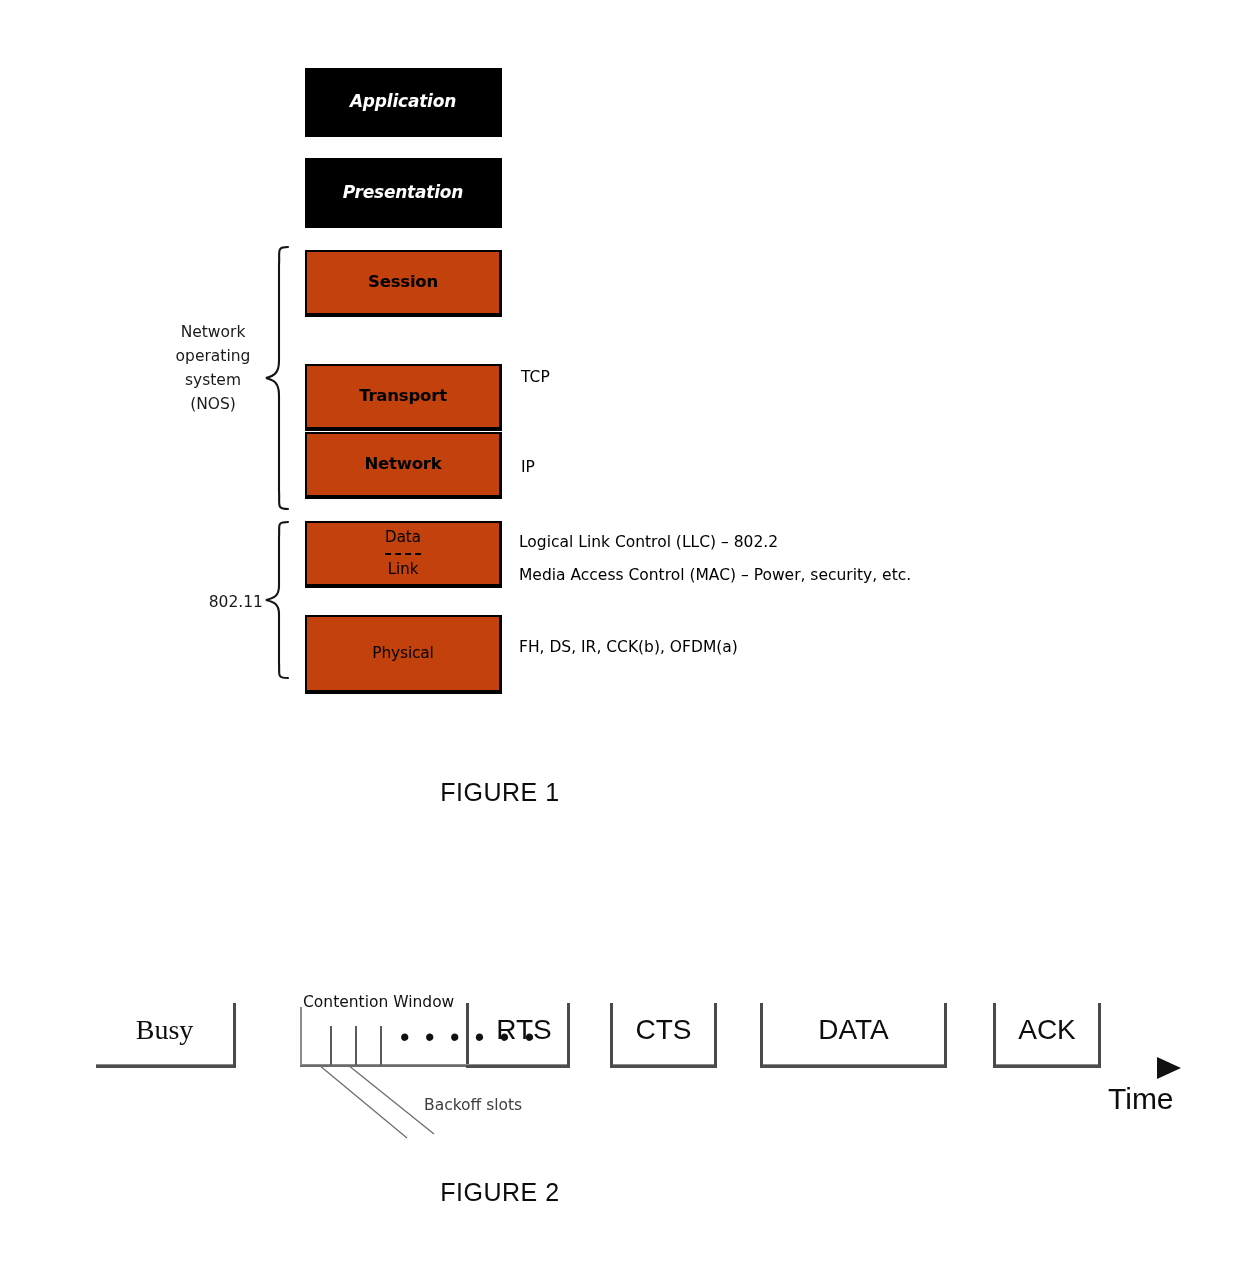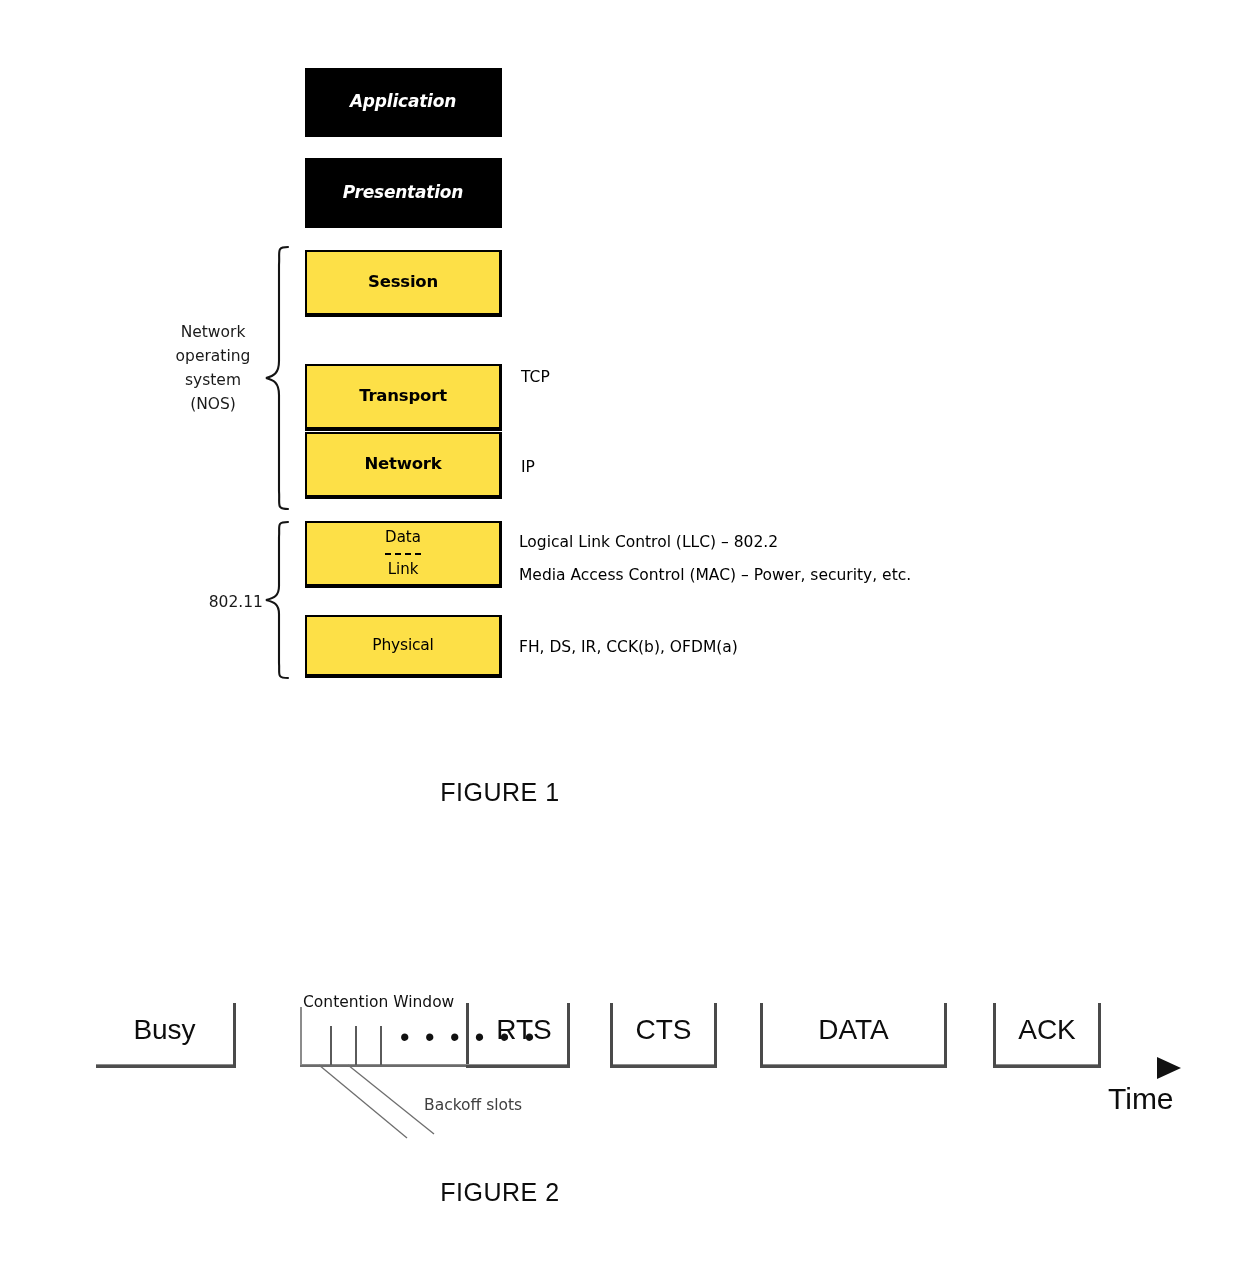--- a/index.html
+++ b/index.html
@@ -22,21 +22,21 @@
 
   
   .abs { position: absolute; }
 
   
   .layer-box {
     position: absolute;
     box-sizing: border-box;
     left: 305px;
     width: 197px;
-    background: #fde047;
+    background: #c2410c;
     border: 2px solid #000000;
     border-right-width: 3px;
     border-bottom-width: 4px;
     display: flex;
     align-items: center;
     justify-content: center;
   }
   .layer-box.dark {
     background: #000000;
     border-color: #000000;
@@ -198,21 +198,21 @@
 
     <div class="layer-box split-box" style="top:521px; height:67px;">
       <div class="split-half top">
         <span class="split-label">Data</span>
       </div>
       <div class="split-half">
         <span class="split-label">Link</span>
       </div>
     </div>
 
-    <div class="layer-box" style="top:615px; height:63px;">
+    <div class="layer-box" style="top:615px; height:79px;">
       <span class="layer-label" style="font-weight:normal; font-size:15.5px;">Physical</span>
     </div>
 
     <div class="annot" style="left:521px; top:366px;">TCP</div>
 
     <div class="annot" style="left:521px; top:456px;">IP</div>
 
     <div class="annot" style="left:519px; top:531px;">Logical Link Control (LLC) – 802.2</div>
 
     <div class="annot" style="left:519px; top:564px;">Media Access Control (MAC) – Power, security, etc.</div>
@@ -238,21 +238,21 @@
       <div>802.11</div>
     </div>
 
     <div class="fig-caption" style="top:778px;">FIGURE 1</div>
   </div>
 
   <div class="abs" style="left:0; top:940px; width:1240px; height:343px;">
 
     <div class="seg-baseline" style="left:96px; top:124px; width:140px;"></div>
     <div class="seg-tick" style="left:233px; top:63px; height:63px;"></div>
-    <div class="seg-text" style="left:96px; top:74px; width:137px;">Busy</div>
+    <div class="seg-text" style="left:96px; top:74px; width:137px;font-family:Liberation Serif, serif;">Busy</div>
 
     <div class="cw-title" style="left:303px; top:53px;">Contention Window</div>
 
     <div class="seg-baseline" style="left:300px; top:124px; width:168px; height:3px; background:#6b6b6b;"></div>
 
     <div class="cw-tick" style="left:300px; top:67px; height:58px; background:#8c8c8c;"></div>
 
     <div class="cw-tick" style="left:330px; top:86px; height:39px;"></div>
     <div class="cw-tick" style="left:355px; top:86px; height:39px;"></div>
     <div class="cw-tick" style="left:380px; top:86px; height:39px;"></div>

